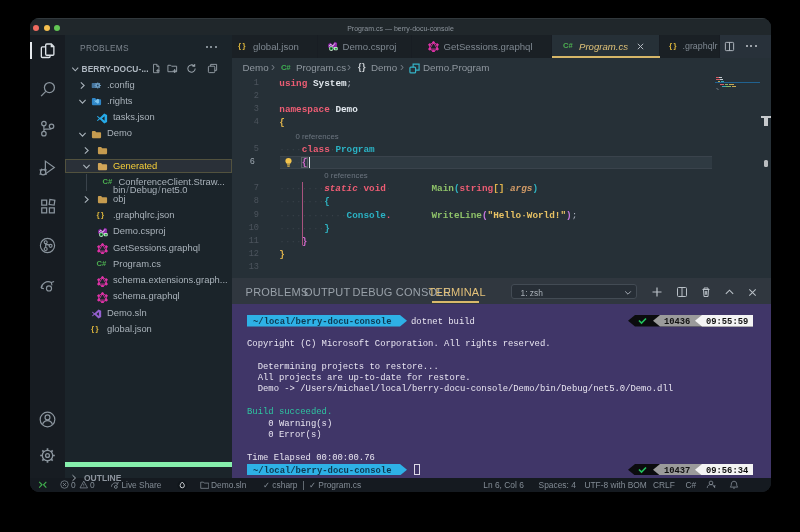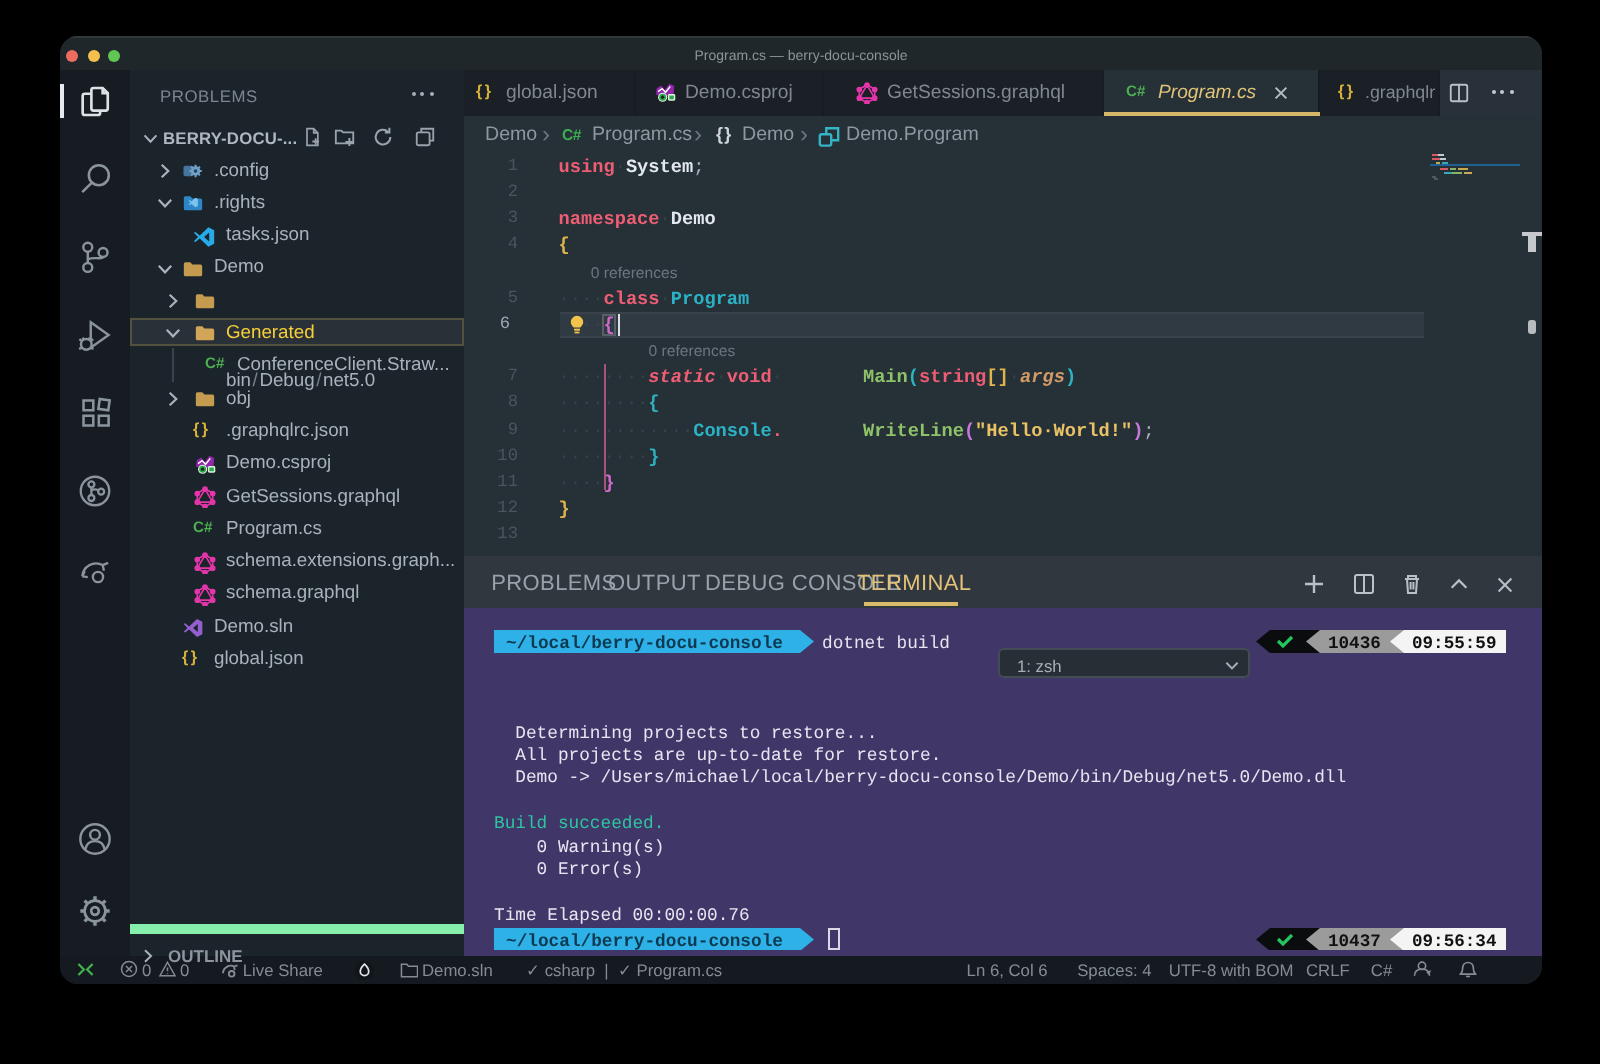--- a/index.html
+++ b/index.html
@@ -445,21 +445,21 @@
     <div class="abs" style="left:532px;top:83px;width:4.5px;height:7.5px;background:#c6c9cc;"></div>
     <div class="abs" style="left:532px;top:124.5px;width:4.5px;height:7.5px;background:#b9bcbf;border-radius:1.5px;"></div>
     <div id="panel">
 
       <div id="paneltabs">
         <span class="ptab" style="left:14.1px;">PROBLEMS</span>
         <span class="ptab" style="left:72.5px;">OUTPUT</span>
         <span class="ptab" style="left:121px;">DEBUG CONSOLE</span>
         <span class="ptab" style="left:197px;color:#e3c179;">TERMINAL</span>
         <div class="abs" style="left:200.5px;top:23.5px;width:47px;height:1.5px;background:#d9b96a;"></div>
-        <div class="abs" style="left:267px;top:6.7px;width:126px;height:15px;background:#272e36;border:1px solid #434b54;border-radius:3px;margin-top:40px;">
+        <div class="abs" style="left:279px;top:6.7px;width:126px;height:15px;background:#272e36;border:1px solid #434b54;border-radius:3px;">
           <span style="position:absolute;left:9px;top:2.5px;font-size:8.4px;color:#a8afb7;">1: zsh</span>
           <svg style="position:absolute;left:112px;top:4px;width:8px;height:8px;" viewBox="0 0 10 10" fill="none" stroke="#a8afb7" stroke-width="1.2">
               <path d="M1.5 3 L5 6.5 L8.5 3"></path>
             </svg>
         </div>
         <svg class="abs" style="left:419px;top:8px;width:12px;height:12px;" viewBox="0 0 12 12" stroke="#b9c0c7" stroke-width="1.2">
             <path d="M6 1.5 V10.5 M1.5 6 H10.5"></path>
           </svg>
         <svg class="abs" style="left:444px;top:8px;width:12px;height:12px;" viewBox="0 0 12 12" fill="none" stroke="#b9c0c7" stroke-width="1">
             <rect x="1.5" y="1.5" width="9" height="9" rx="1"></rect>
@@ -482,20 +482,21 @@
       </svg>
       <div class="trow" style="left:179.5px;top:12.5px;">dotnet build</div>
       <svg class="abs" style="left:396.5px;top:11.3px;width:125px;height:11.5px;" viewBox="0 0 125 11.5">
         <polygon points="0,5.75 7,0 125,0 125,11.5 7,11.5" fill="#0b0c0e"></polygon>
         <polygon points="25,5.75 32,0 125,0 125,11.5 32,11.5" fill="#9b9b9b"></polygon>
         <polygon points="67,5.75 74,0 125,0 125,11.5 74,11.5" fill="#f4f4f4"></polygon>
         <path d="M11 5.5 l2.5 2.5 4.5-4.5" fill="none" stroke="#22c55e" stroke-width="1.6"></path>
         <text x="36" y="8.8" font-family="Liberation Mono,monospace" font-size="8.8" font-weight="bold" fill="#111">10436</text>
         <text x="78" y="8.8" font-family="Liberation Mono,monospace" font-size="8.8" font-weight="bold" fill="#111">09:55:59</text>
       </svg>
+      <div class="trow" style="top:34.6px;">Copyright (C) Microsoft Corporation. All rights reserved.</div>
       <div class="trow" style="top:57.5px;">&nbsp;&nbsp;Determining projects to restore...</div>
       <div class="trow" style="top:68.9px;">&nbsp;&nbsp;All projects are up-to-date for restore.</div>
       <div class="trow" style="top:80.3px;">&nbsp;&nbsp;Demo -&gt; /Users/michael/local/berry-docu-console/Demo/bin/Debug/net5.0/Demo.dll</div>
       <div class="trow" style="top:103.2px;color:#2ec4a0;">Build succeeded.</div>
       <div class="trow" style="top:114.6px;">&nbsp;&nbsp;&nbsp;&nbsp;0 Warning(s)</div>
       <div class="trow" style="top:126px;">&nbsp;&nbsp;&nbsp;&nbsp;0 Error(s)</div>
       <div class="trow" style="top:148.9px;">Time Elapsed 00:00:00.76</div>
       <svg class="abs" style="left:15px;top:159.7px;width:160px;height:11.5px;" viewBox="0 0 160 11.5">
         <polygon points="0,0 153,0 160,5.75 153,11.5 0,11.5" fill="#2eb1e6"></polygon>
         <text x="6" y="8.8" font-family="Liberation Mono,monospace" font-size="8.9" font-weight="bold" fill="#0d3a52">~/local/berry-docu-console</text>

